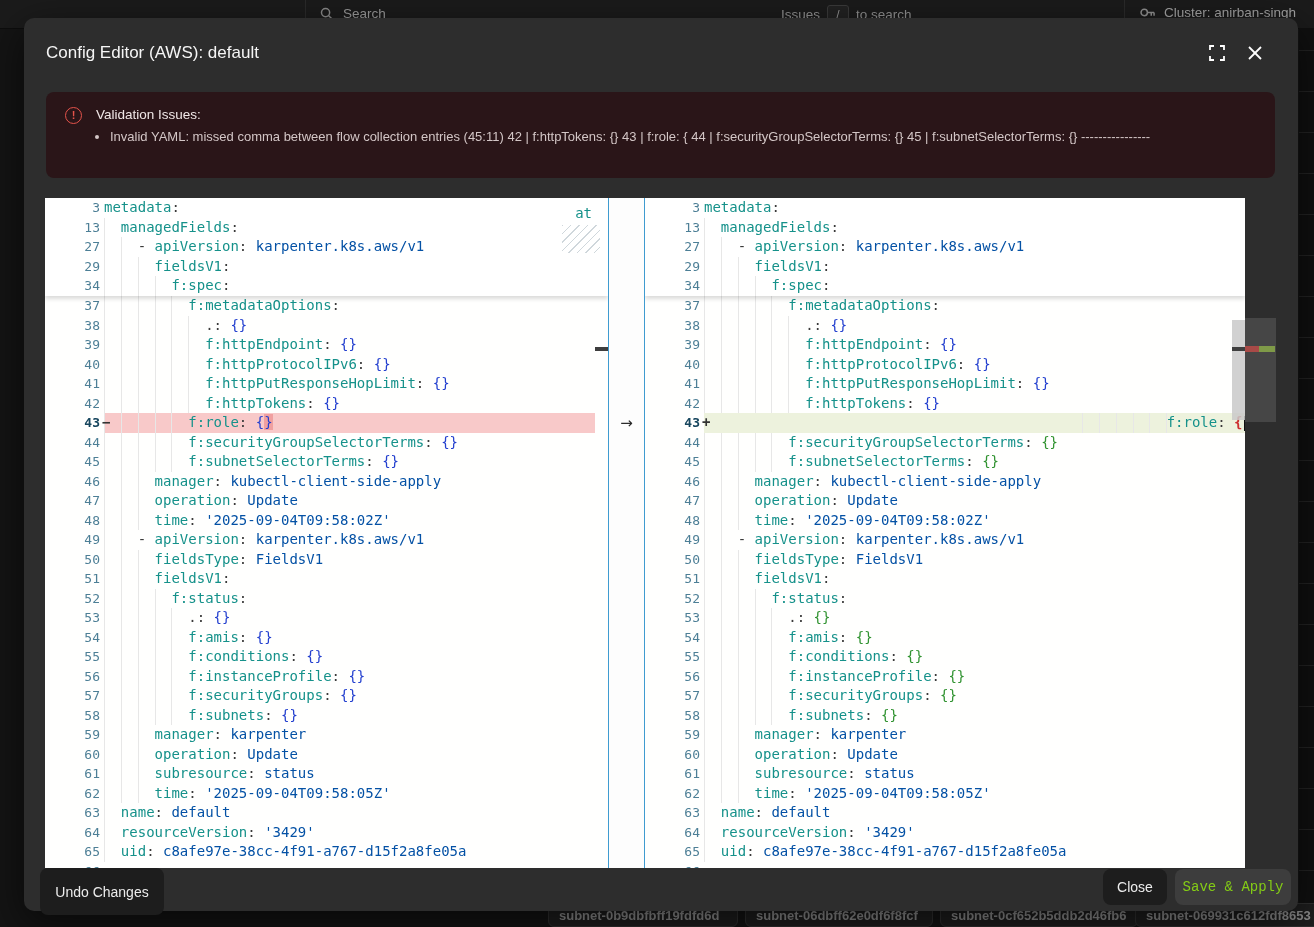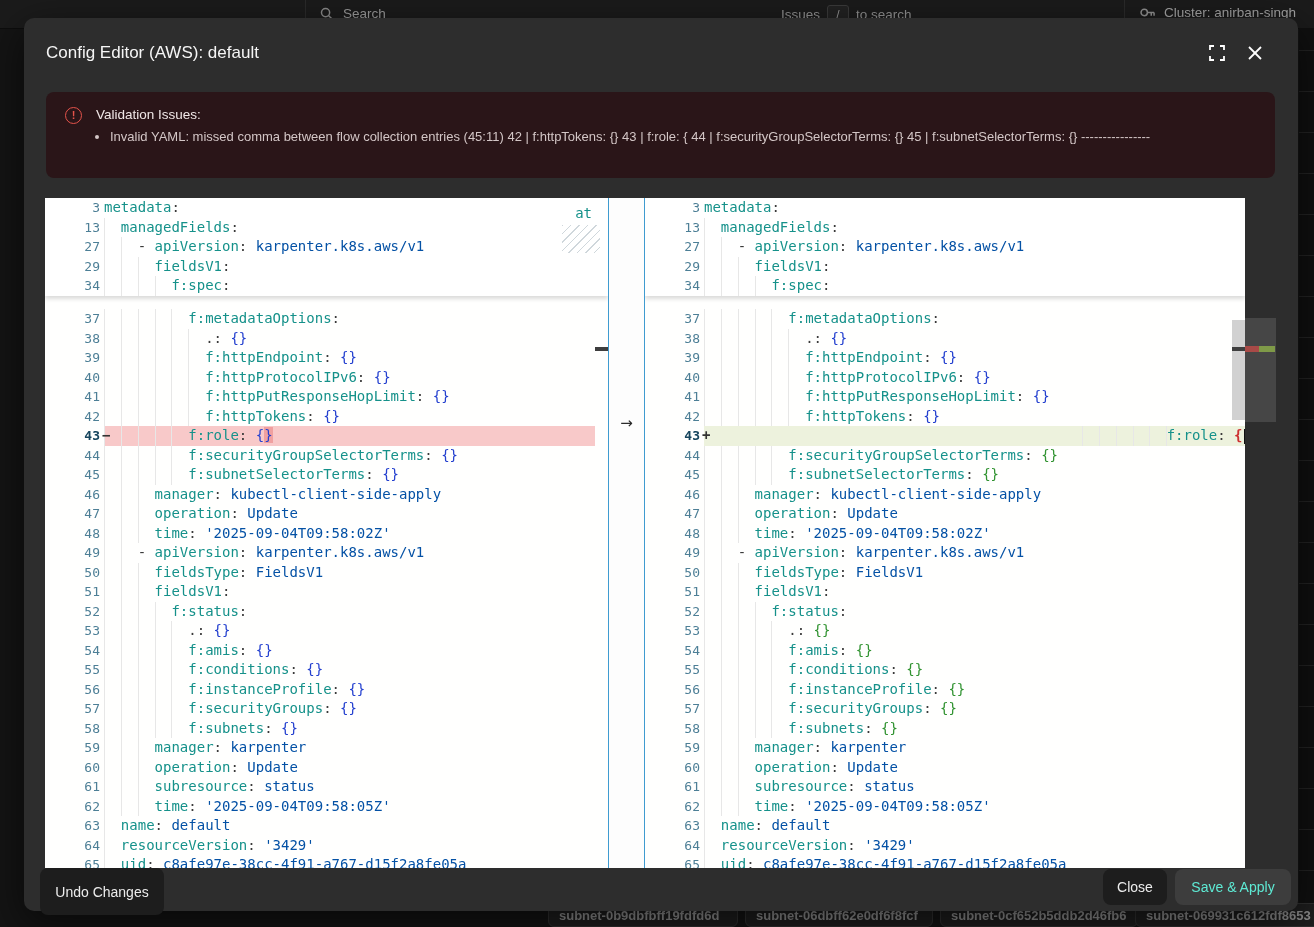--- a/index.html
+++ b/index.html
@@ -39,21 +39,21 @@
   .editor{position:absolute;left:21px;top:180px;width:1200px;height:670px;background:#fffffe;overflow:hidden;
           font-family:"DejaVu Sans Mono",monospace;}
   .pane{position:absolute;top:0;bottom:0;background:#fffffe;overflow:hidden;}
   .pane-left{left:0;width:563px;}
   .pane-right{left:600px;width:600px;}
   .sash{position:absolute;left:563px;top:0;bottom:0;width:37px;background:#fdfdfd;
         border-left:1.6px solid #3f9bd0;border-right:1.6px solid #3f9bd0;box-sizing:border-box;z-index:6;}
   .revert-arrow{position:absolute;left:0;right:0;top:215px;height:20px;text-align:center;line-height:20px;
         font-size:15px;color:#2b2b2b;cursor:pointer;font-family:"DejaVu Sans",sans-serif;}
   .sticky{position:absolute;left:0;top:0;right:0;height:98px;background:#fff;z-index:3;box-shadow:0 3px 4px rgba(0,0,0,.14);}
-  .rows{position:absolute;left:0;top:98px;margin-top:13px;}
+  .rows{position:absolute;left:0;top:98px;}
   .pane-left .rows{width:550px;} .pane-right .rows{width:600px;}
 
   .row{display:flex;height:19.5px;white-space:pre;font-size:14px;line-height:19.5px;}
   .num{flex:0 0 55px;position:relative;text-align:right;color:#4d7f96;font-size:13px;line-height:19.5px;}
   .num .sign{position:absolute;left:57px;top:0;color:#333;font-size:14px;}
   .row.del .num,.row.ins .num{color:#17465e;font-weight:bold;}
   .code{flex:1;margin-left:4px;white-space:pre;overflow:hidden;}
   .row.del .code{background:#f8c9c9;}
   .row.ins .code{background:#edf2dd;text-align:right;}
   .ind{display:inline-block;height:19.5px;vertical-align:top;
@@ -69,21 +69,21 @@
   .artifact-text{position:absolute;top:7px;right:16px;color:#15918a;font-size:14px;z-index:4;}
   .artifact-hatch{position:absolute;top:27px;right:8px;width:38px;height:28px;z-index:4;
        background:repeating-linear-gradient(135deg,rgba(130,150,162,.38) 0 1px,transparent 1px 6px);}
   .overview{position:absolute;left:1221px;top:300px;width:31px;height:104px;background:#464646;z-index:6;cursor:pointer;}
   .ov-red{position:absolute;left:1221px;top:328px;width:14px;height:6px;background:#a84a47;z-index:7;}
   .ov-green{position:absolute;left:1235px;top:328px;width:16px;height:6px;background:#7f9a48;z-index:7;}
 
   
   .btn{position:absolute;border:none;border-radius:8px;font-family:"Liberation Sans",sans-serif;font-size:14px;cursor:pointer;}
   .btn-dark{background:#1d1d1d;color:#ececec;}
-  .btn-disabled{background:#3d3d3d;color:#5eead4;cursor:default;}
+  .btn-disabled{background:#3d3d3d;color:#84cc16;cursor:default;font-family:Liberation Mono, monospace;}
   .btn-undo{left:16px;top:850px;width:124px;height:47px;}
   .btn-close{left:1079px;top:851px;width:64px;height:36px;}
   .btn-save{left:1151px;top:851px;width:116px;height:36px;}
   svg{display:block;}
 </style>
 </head>
 <body>
 
 <div class="page">
 

